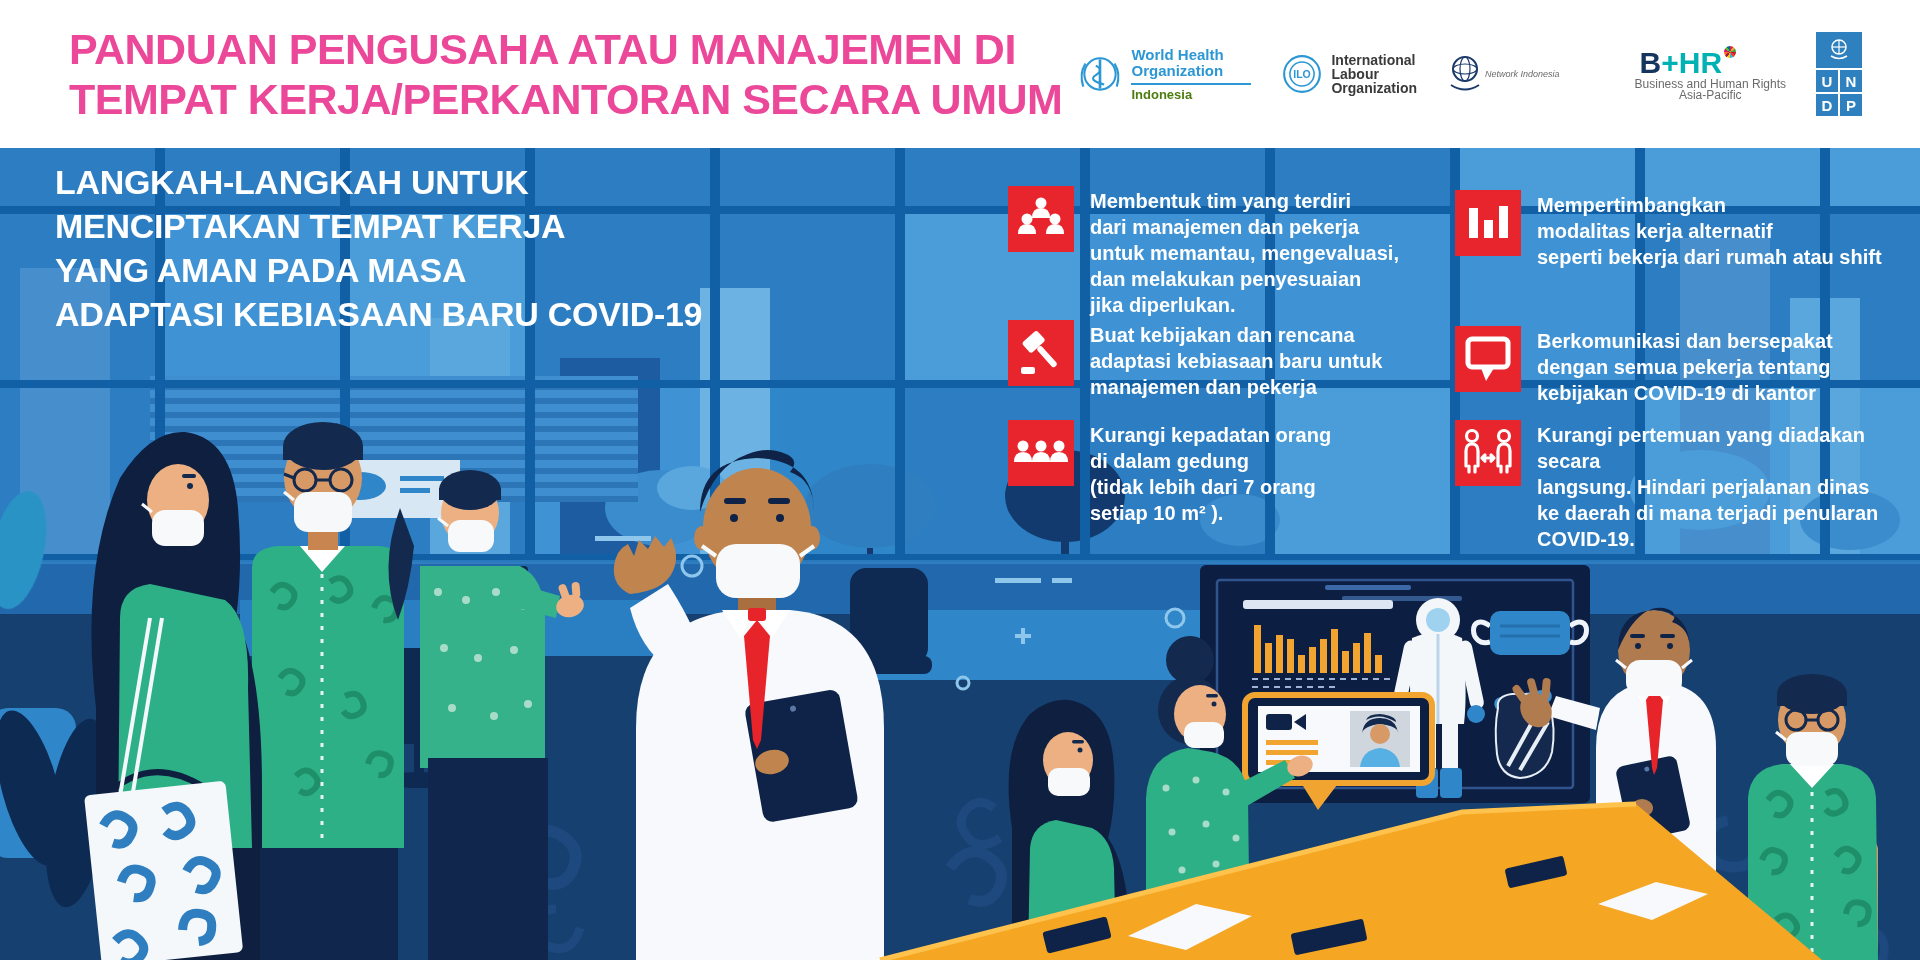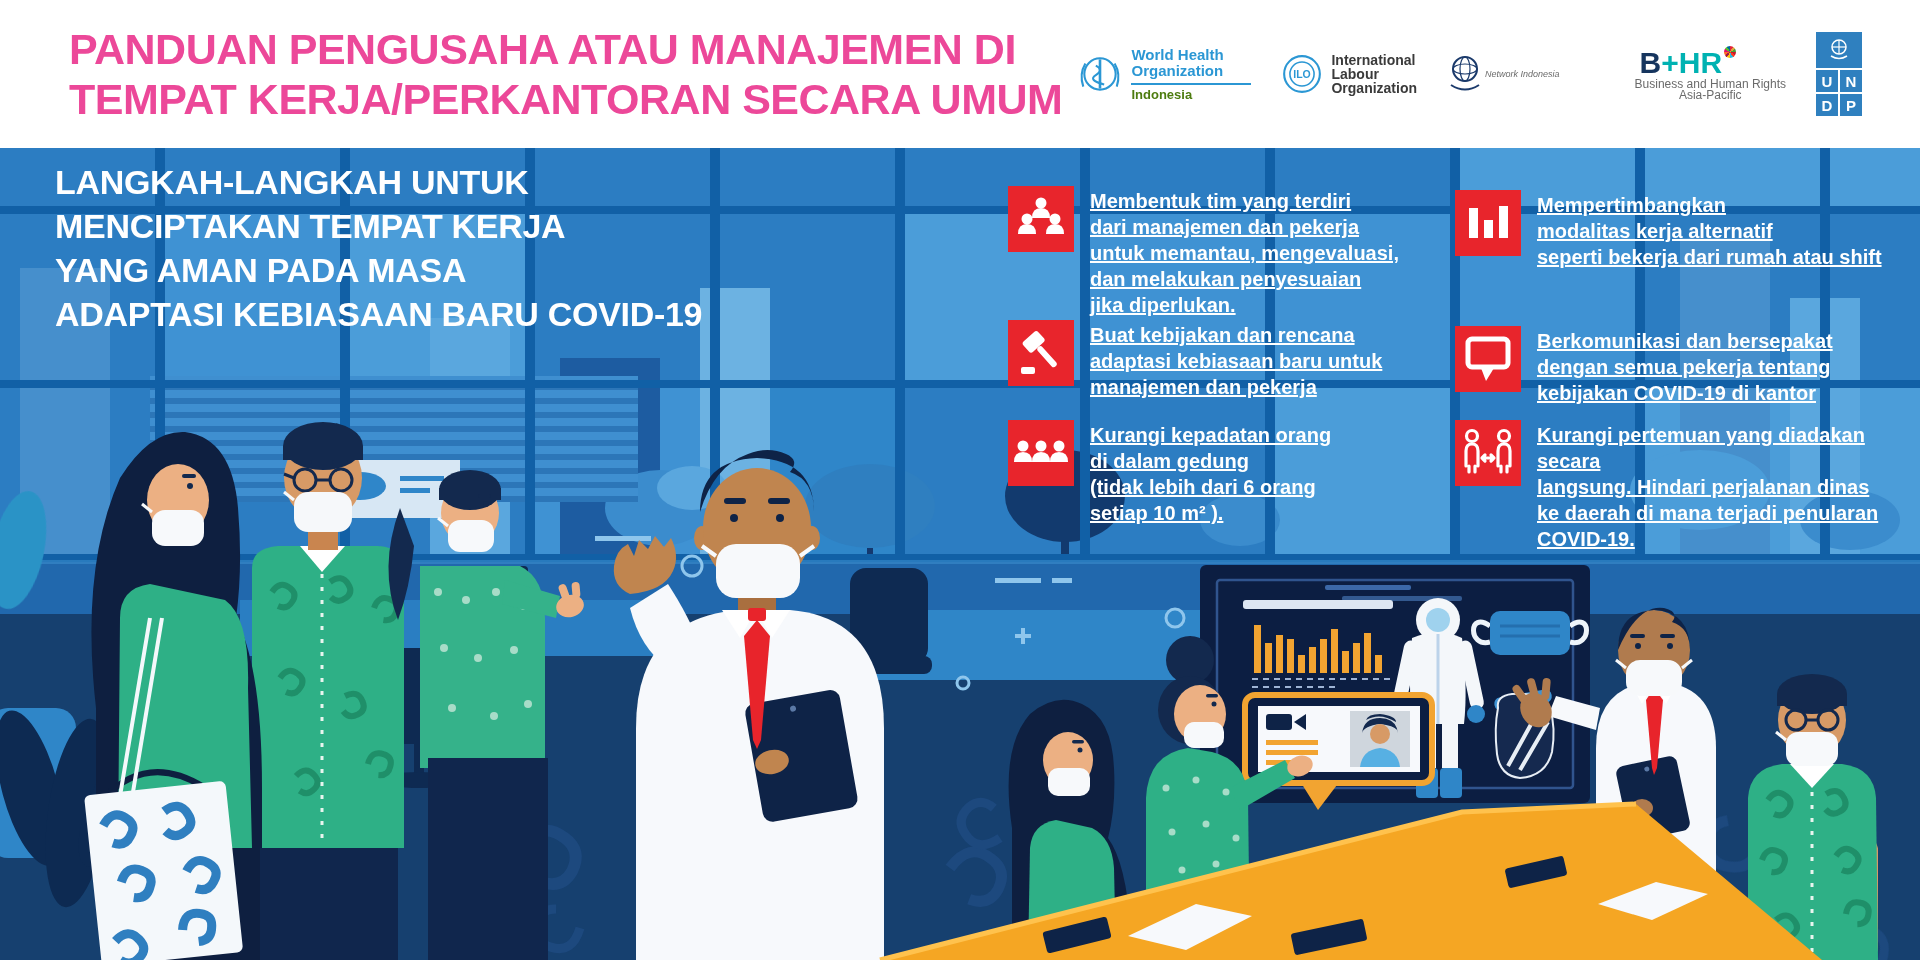--- a/index.html
+++ b/index.html
@@ -37,21 +37,21 @@
   .scene svg.bg{position:absolute;top:0;left:0;}
   .intro{position:absolute;left:55px;top:12px;color:#ffffff;font-weight:800;
          font-size:34px;line-height:44px;letter-spacing:-0.3px;z-index:3;}
   .gcol{position:absolute;top:0;z-index:3;}
   .gcol.left{left:1008px;width:420px;}
   .gcol.right{left:1455px;width:450px;}
   .g-item{position:absolute;left:0;}
   .g-icon{position:absolute;left:0;top:0;width:66px;height:66px;background:#e8252c;}
   .g-icon svg{position:absolute;top:0;left:0;}
   .g-text{margin-left:82px;padding-top:2px;color:#ffffff;font-weight:700;
-          font-size:20px;line-height:26px;white-space:pre-line;text-decoration:underline;}
+          font-size:20px;line-height:26px;white-space:pre-line;}
 </style>
 </head>
 <body>
 
 <div class="poster">
 
   <div class="header">
     <div class="title">
       <div>PANDUAN PENGUSAHA ATAU MANAJEMEN DI</div>
       <div>TEMPAT KERJA/PERKANTORAN SECARA UMUM</div>
@@ -593,21 +593,21 @@
                 <path d="M6,42 q0,-10 9,-10 q9,0 9,10 z"></path>
               <circle cx="33" cy="26" r="5.5"></circle>
                 <path d="M24,42 q0,-10 9,-10 q9,0 9,10 z"></path>
               <circle cx="51" cy="26" r="5.5"></circle>
                 <path d="M42,42 q0,-10 9,-10 q9,0 9,10 z"></path>
             </g>
           </svg>
         </div>
         <div class="g-text">Kurangi kepadatan orang
 di dalam gedung
-(tidak lebih dari 6 orang
+(tidak lebih dari 7 orang
 setiap 10 m² ).</div>
       </div>
     </div>
 
     <div class="gcol right">
       <div class="g-item" style="top:42px;">
         <div class="g-icon">
           <svg width="66" height="66" viewBox="0 0 66 66">
             <g fill="#ffffff">
               <rect x="14" y="18" width="9" height="30"></rect>

